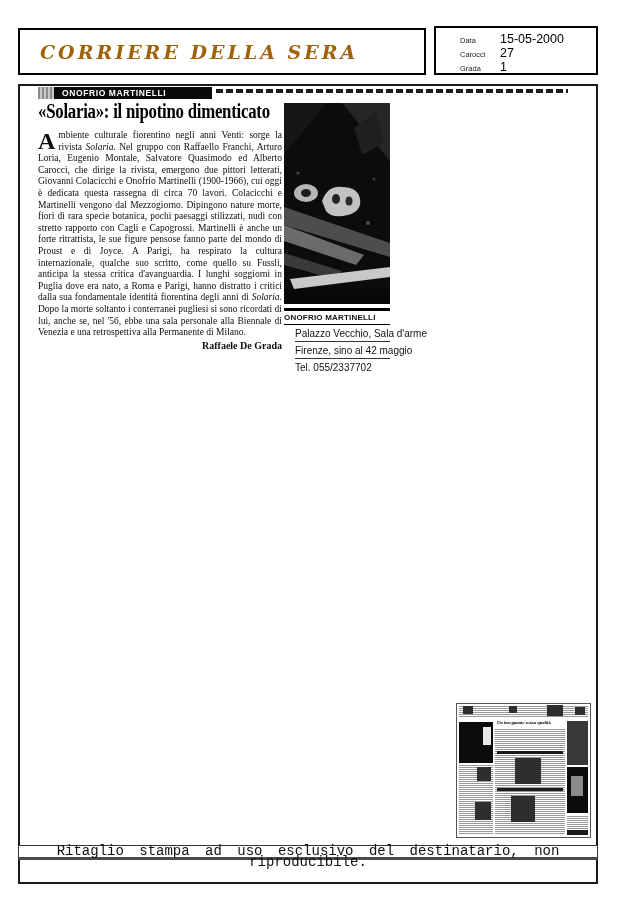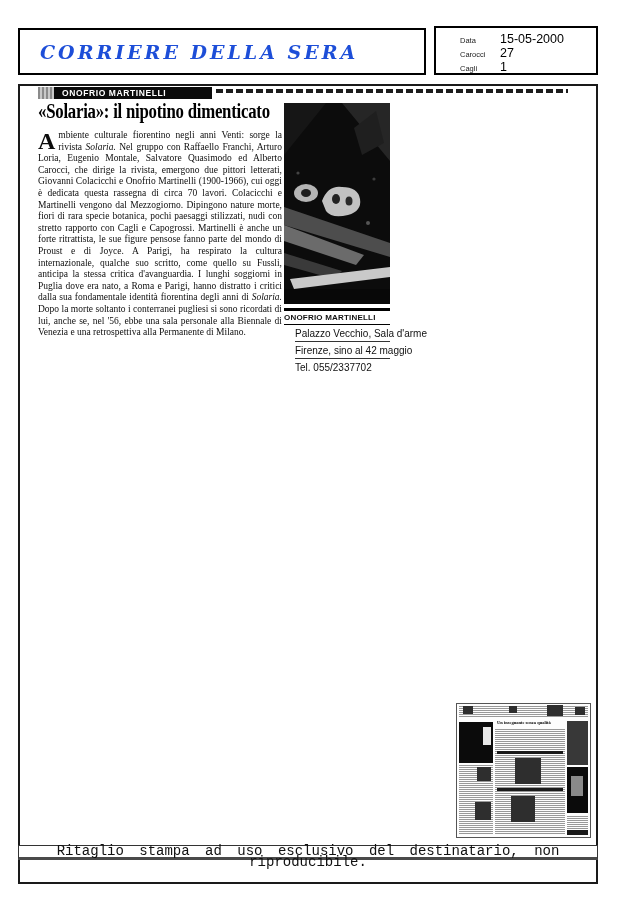--- a/index.html
+++ b/index.html
@@ -11,21 +11,21 @@
   }
 
   
   .masthead-box {
     position:absolute; left:18px; top:28px; width:408px; height:47px;
     border:2px solid #000; background:#fff;
   }
   .masthead-title {
     position:absolute; left:20px; top:11px;
     font-family:"DejaVu Serif", serif; font-style:italic; font-weight:bold;
-    font-size:19px; letter-spacing:3px; white-space:nowrap; color:#1d4ed8;
+    font-size:19px; letter-spacing:3px; white-space:nowrap; color:#a16207;
   }
 
   
   .meta-box {
     position:absolute; left:434px; top:26px; width:164px; height:49px;
     border:2px solid #000; background:#fff; padding:4px 8px 0 24px;
   }
   .meta-row { display:flex; align-items:baseline; height:14px; }
   .meta-label { width:40px; font-size:7.5px; color:#222; }
   .meta-value { font-size:12.5px; color:#000; }
@@ -124,35 +124,36 @@
   <div class="meta-box">
     <div class="meta-row">
       <span class="meta-label">Data</span>
       <span class="meta-value">15-05-2000</span>
     </div>
     <div class="meta-row">
       <span class="meta-label">Carocci</span>
       <span class="meta-value">27</span>
     </div>
     <div class="meta-row">
-      <span class="meta-label">Cagli</span>
+      <span class="meta-label">Grada</span>
       <span class="meta-value">1</span>
     </div>
   </div>
 
   <div class="main-box">
 
     <div class="kicker-lead"></div>
     <div class="kicker-bar">ONOFRIO MARTINELLI</div>
     <div class="kicker-dashes"></div>
 
     <div class="headline">«Solaria»: il nipotino dimenticato</div>
 
     <div class="article-text">
       <span class="dropcap">A</span><span>mbiente culturale fiorentino negli anni Venti: sorge la rivista </span><span class="it">Solaria.</span><span> Nel gruppo con Raffaello Franchi, Arturo Loria, Eugenio Montale, Salvatore Quasimodo ed Alberto Carocci, che dirige la rivista, emergono due pittori letterati, Giovanni Colacicchi e Onofrio Martinelli (1900-1966), cui oggi è dedicata questa rassegna di circa 70 lavori. Colacicchi e Martinelli vengono dal Mezzogiorno. Dipingono nature morte, fiori di rara specie botanica, pochi paesaggi stilizzati, nudi con stretto rapporto con Cagli e Capogrossi. Martinelli è anche un forte ritrattista, le sue figure pensose fanno parte del mondo di Proust e di Joyce. A Parigi, ha respirato la cultura internazionale, qualche suo scritto, come quello su Fussli, anticipa la stessa critica d'avanguardia. I lunghi soggiorni in Puglia dove era nato, a Roma e Parigi, hanno distratto i critici dalla sua fondamentale identità fiorentina degli anni di </span><span class="it">Solaria.</span><span> Dopo la morte soltanto i conterranei pugliesi si sono ricordati di lui, anche se, nel '56, ebbe una sala personale alla Biennale di Venezia e una retrospettiva alla Permanente di Milano.</span>
+      <div class="byline">Raffaele De Grada</div>
     </div>
 
     <div class="figure-col">
       <svg class="painting" viewBox="0 0 106 201" xmlns="http://www.w3.org/2000/svg">
         <rect x="0" y="0" width="106" height="201" fill="#0c0c0c"></rect>
         <polygon points="58,0 106,0 106,58" fill="#262626"></polygon>
         <polygon points="0,0 42,0 0,52" fill="#161616"></polygon>
         <polygon points="70,25 92,8 100,40 78,52" fill="#1f1f1f"></polygon>
         <ellipse cx="22" cy="90" rx="12" ry="9" fill="#b5b5b5"></ellipse>
         <ellipse cx="22" cy="90" rx="5" ry="4" fill="#1c1c1c"></ellipse>

